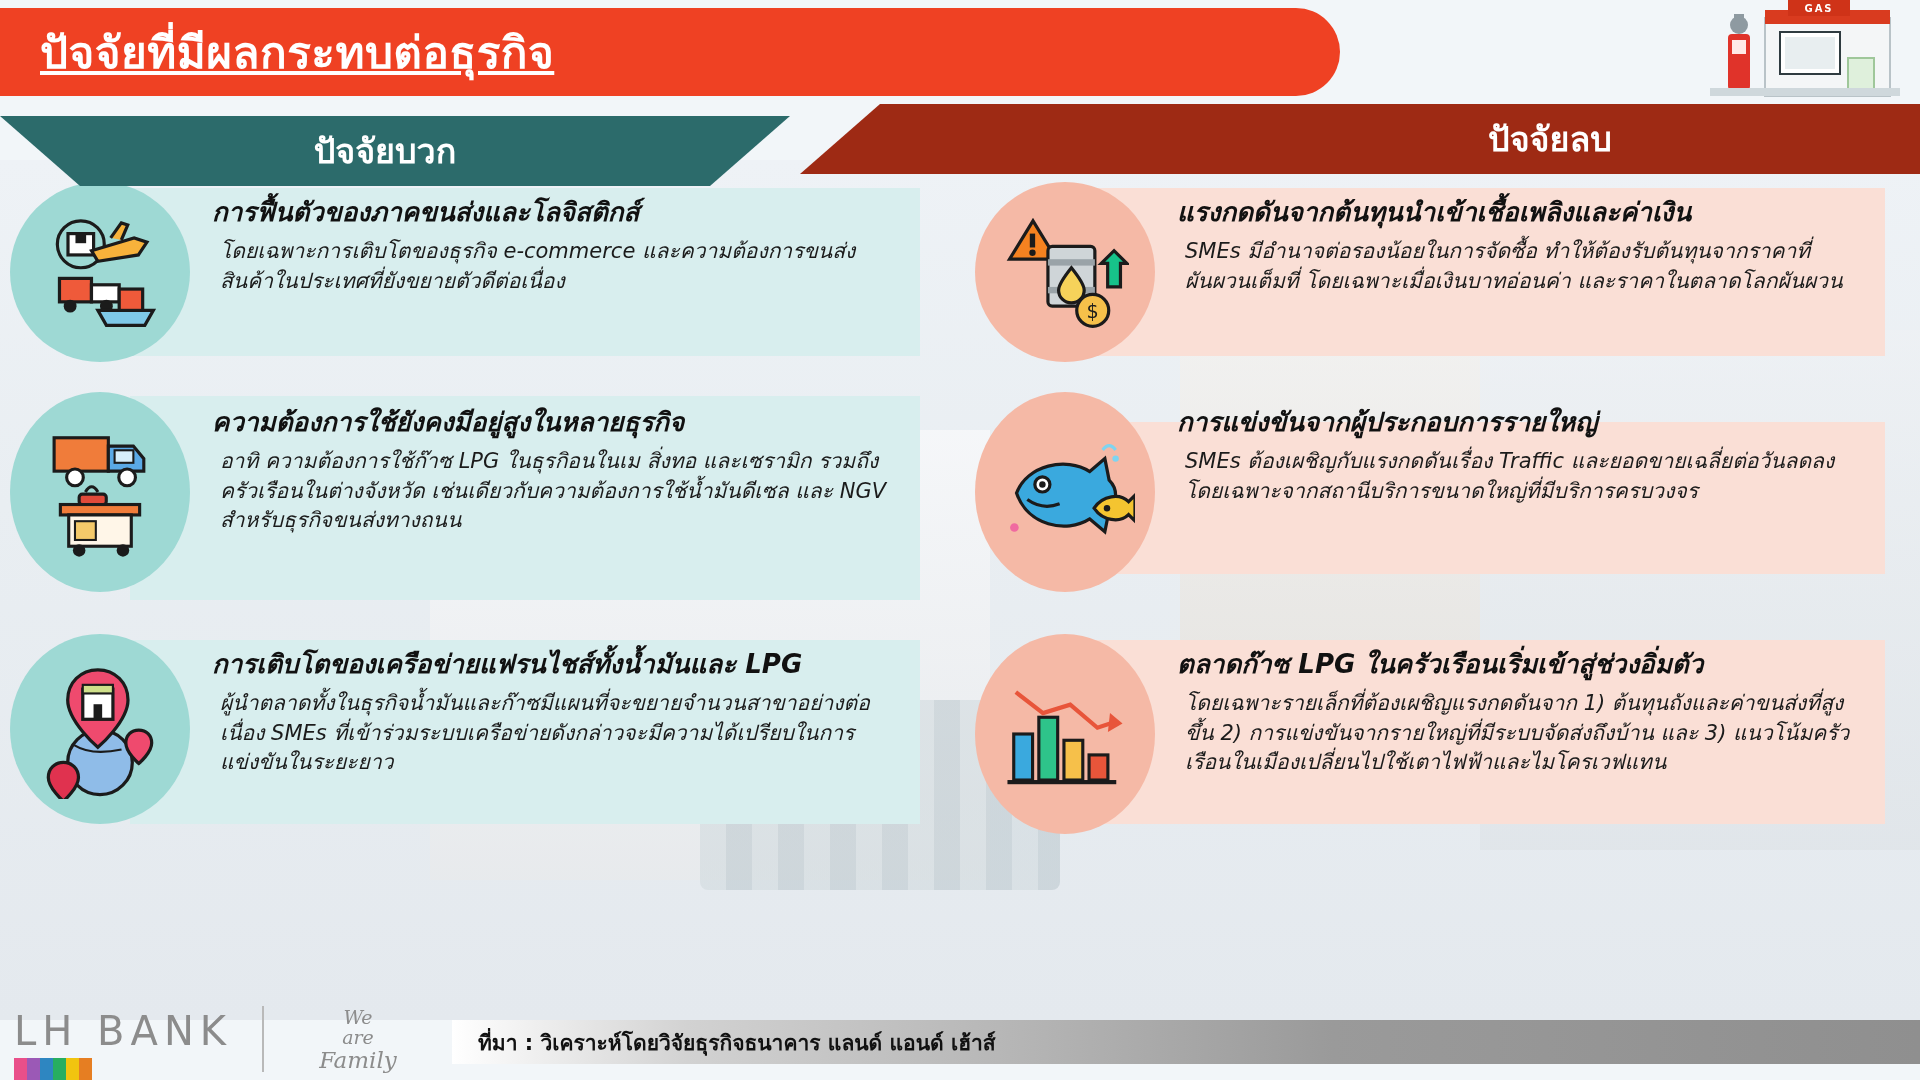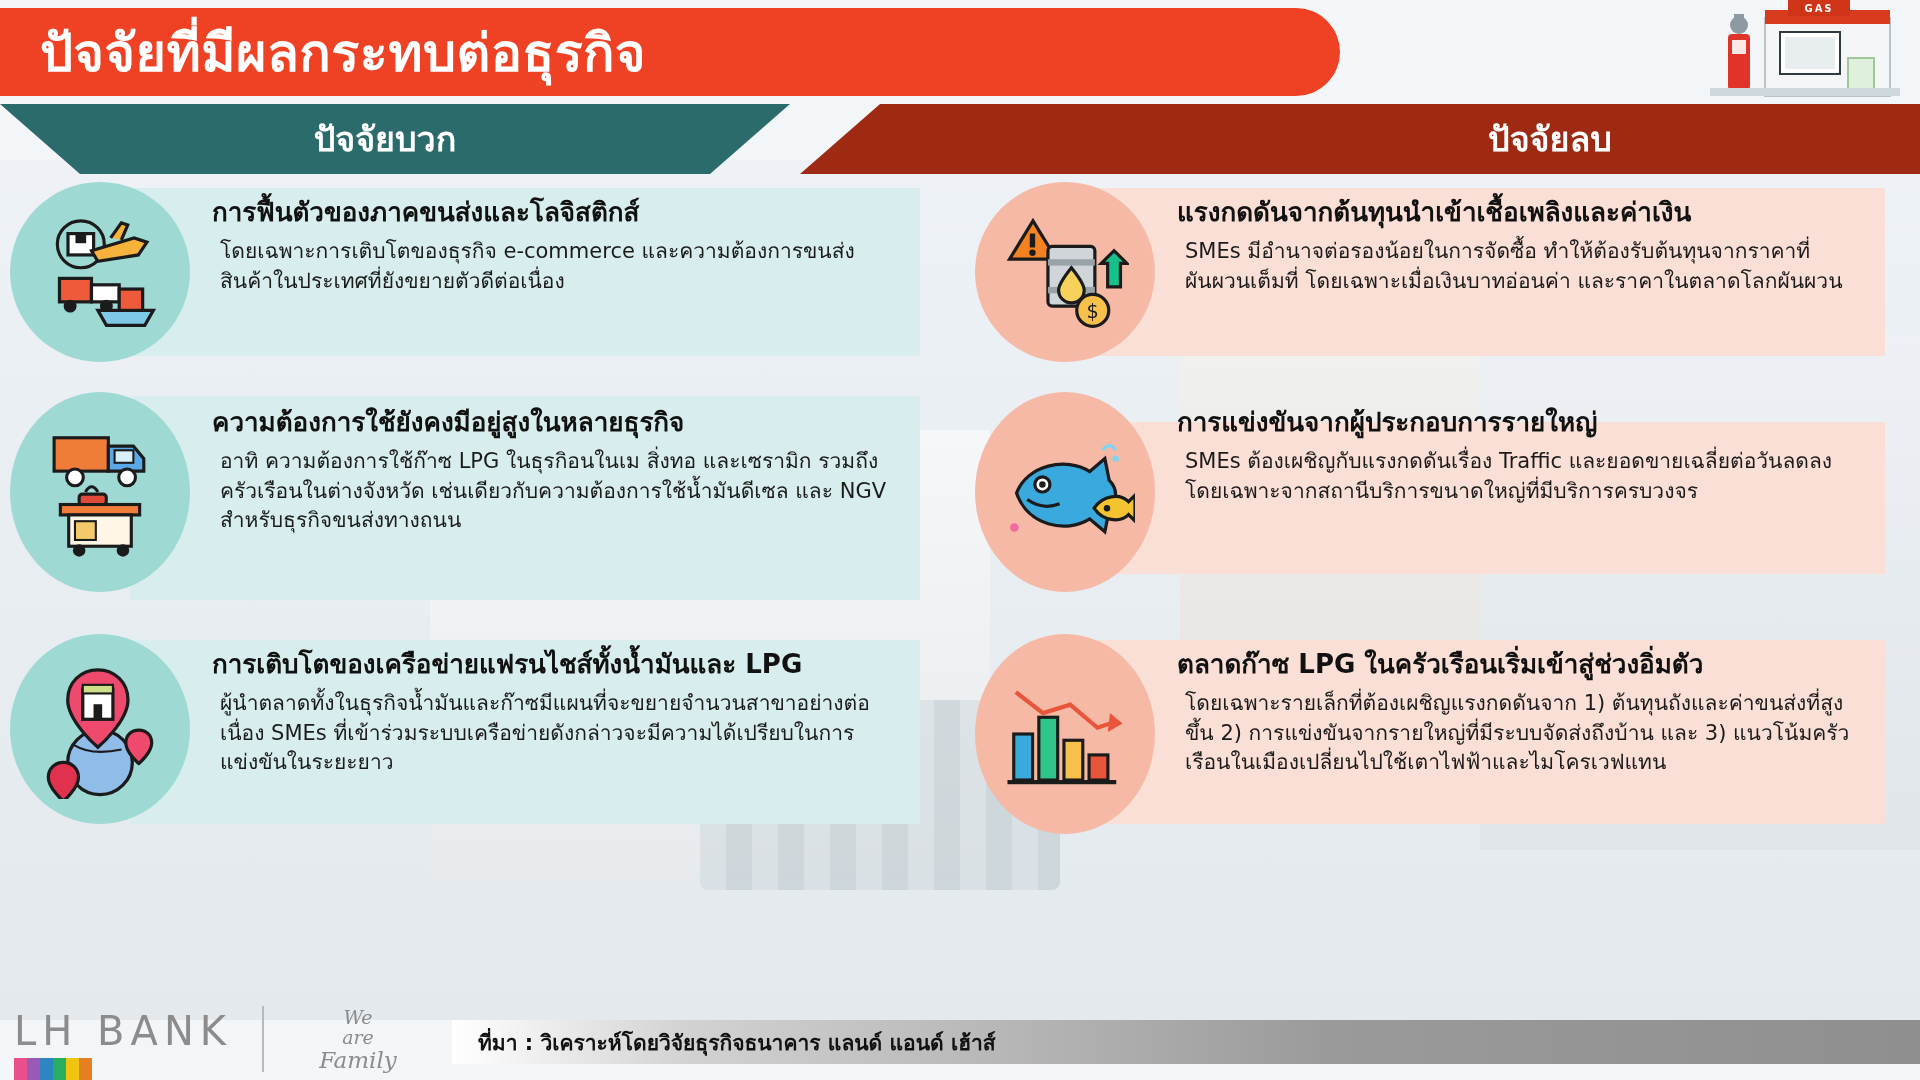--- a/index.html
+++ b/index.html
@@ -22,53 +22,53 @@
   .bg-blur-c{position:absolute;left:1480px;top:330px;width:440px;height:520px;
     background:linear-gradient(180deg,#eef1f4 0%,#dfe4e8 100%);opacity:.75;}
   .bg-cyl{position:absolute;left:700px;top:700px;width:360px;height:190px;
     background:repeating-linear-gradient(90deg,#cfd9dd 0 26px,#b9c6cc 26px 52px);
     opacity:.55;border-radius:8px;}
 
   
   .header{position:absolute;left:0;top:8px;width:1340px;height:88px;
     background:#ef4123;border-radius:0 44px 44px 0;z-index:6;}
   .header-title{position:absolute;left:40px;top:50%;transform:translateY(-50%);
-    color:#ffffff;font-size:52px;font-weight:bold;letter-spacing:.5px;
-    white-space:nowrap;}
+    color:#ffffff;font-size:44px;font-weight:bold;letter-spacing:.5px;
+    white-space:nowrap;text-decoration:underline;}
 
   
   .gas-art{position:absolute;right:20px;top:0;width:230px;height:120px;z-index:7;}
 
   
   .tabs{position:absolute;left:0;top:104px;width:1920px;height:70px;z-index:5;}
   .tab{position:absolute;top:0;height:70px;display:flex;align-items:center;
     justify-content:center;color:#fff;font-size:34px;font-weight:bold;}
   .tab-pos{left:0;width:790px;background:#2c6b6b;
-    clip-path:polygon(0 0,790px 0,710px 70px,80px 70px);}
+    clip-path:polygon(0 0,790px 0,710px 70px,80px 70px);margin-top:12px;}
   .tab-neg{left:800px;width:1120px;background:#9e2a14;
     clip-path:polygon(80px 0,1120px 0,1120px 70px,0 70px);}
   .tab-pos span{transform:translateX(-10px);}
   .tab-neg span{transform:translateX(190px);}
 
   
   .col{position:absolute;top:182px;width:910px;}
   .col-left{left:10px;}
   .col-right{left:975px;}
 
   .card{position:relative;display:flex;align-items:flex-start;margin-bottom:30px;}
   .card-band{position:absolute;left:120px;top:0;right:0;border-radius:0;}
   .pos .card-band{background:#d8eeee;}
   .neg .card-band{background:#fadfd6;}
 
   .icon-circle{position:relative;z-index:3;width:180px;height:180px;flex:0 0 180px;
     border-radius:50%;display:flex;align-items:center;justify-content:center;}
   .pos .icon-circle{background:#9ed9d4;}
   .neg .icon-circle{background:#f5b9a6;}
 
-  .card-text{position:relative;z-index:3;padding:14px 18px 16px 22px;flex:1;}
+  .card-text{position:relative;z-index:3;padding:14px 18px 16px 22px;flex:1;font-style:italic;}
   .card-h{font-size:26px;font-weight:bold;color:#111;line-height:1.28;
     margin:0 0 2px 0;}
   .card-p{font-size:21px;color:#1b1b1b;line-height:1.4;margin:8px;}
 
   
   .c1{height:180px;}
   .c2{height:212px;}
   .c3{height:196px;}
 
   

